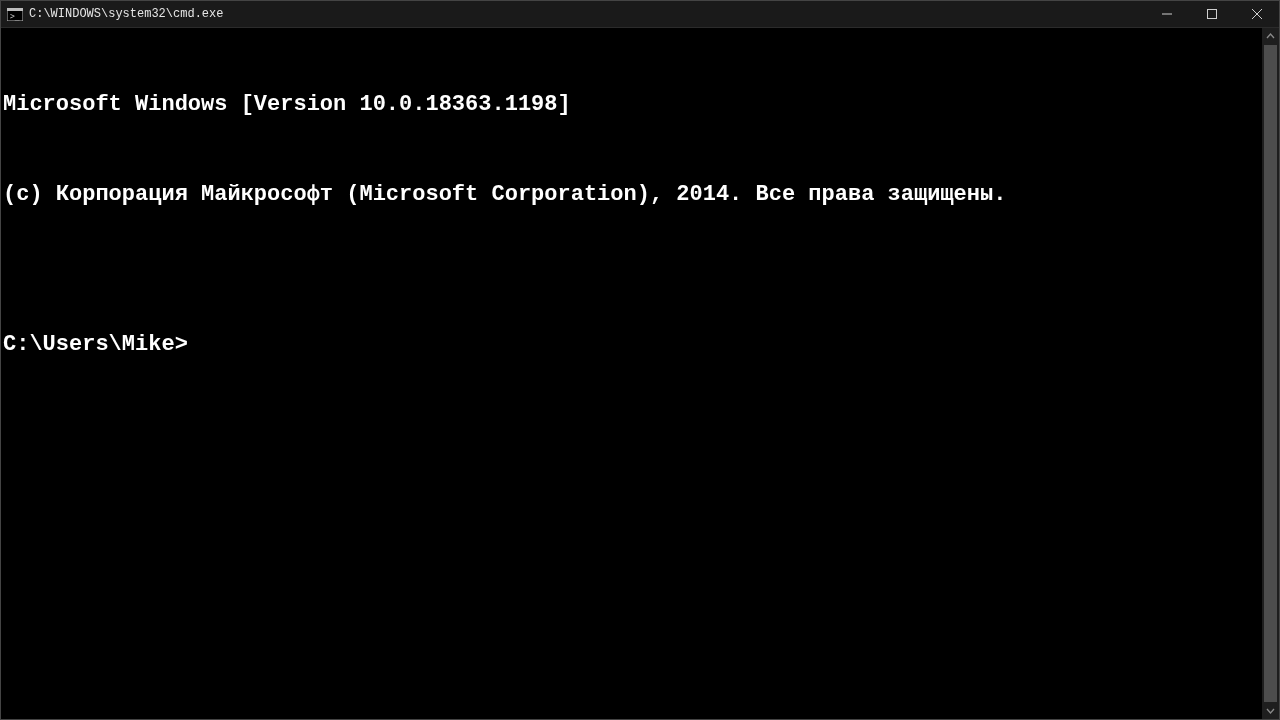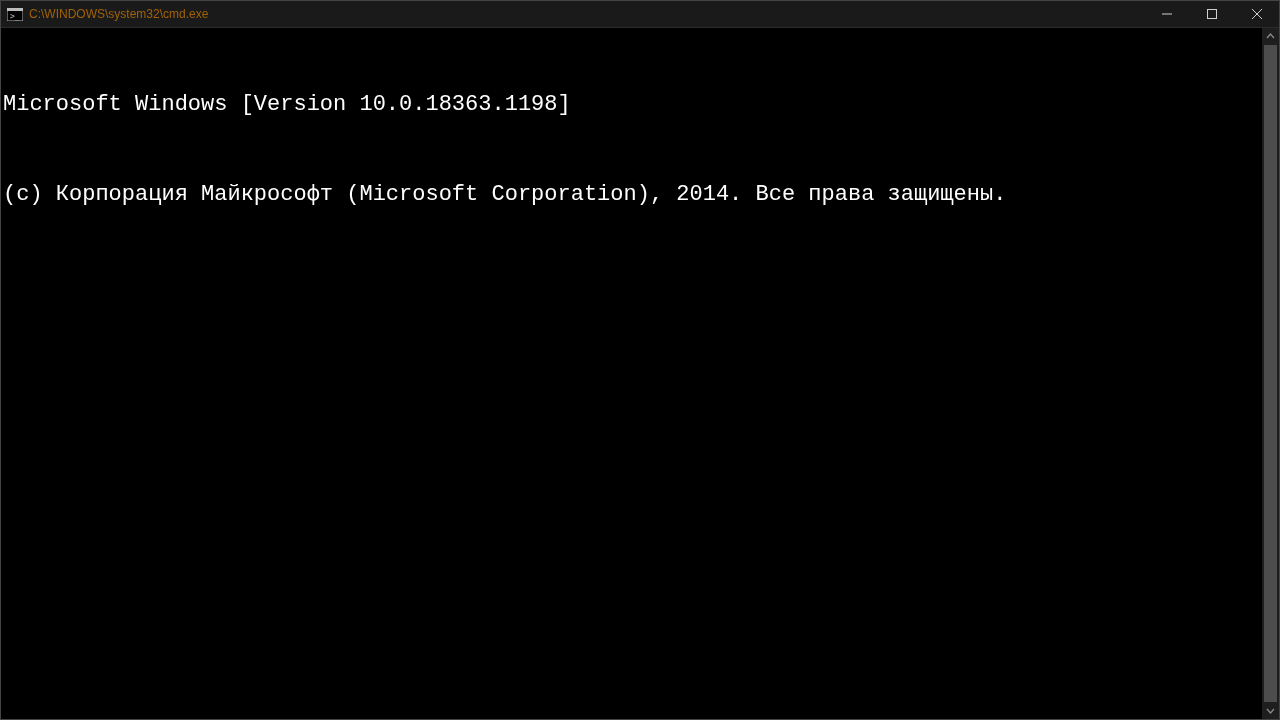--- a/index.html
+++ b/index.html
@@ -37,21 +37,22 @@
       margin: 0 6px 0 6px;
       display: inline-flex;
       align-items: center;
       justify-content: center;
     }
     .titlebar-icon svg {
       display: block;
     }
     .titlebar-title {
       flex: 0 0 auto;
-      color: #a16207;
+      color: #e5e5e5;
+      font-family: Liberation Mono, monospace;
     }
     .titlebar-spacer {
       flex: 1 1 auto;
     }
     .win-btn {
       width: 45px;
       height: 26px;
       display: flex;
       align-items: center;
       justify-content: center;
@@ -70,20 +71,21 @@
     .terminal {
       flex: 1 1 auto;
       background: #000;
       color: #ffffff;
       font-family: Consolas, "Courier New", monospace;
       font-size: 22px;
       line-height: 30px;
       padding: 2px 2px;
       white-space: pre;
       overflow: hidden;
+      font-weight: bold;
     }
     .terminal-line {
       white-space: pre;
     }
     .scrollbar {
       width: 17px;
       background: #1e1e1e;
       display: flex;
       flex-direction: column;
       align-items: center;
@@ -142,20 +144,21 @@
           <line x1="10" y1="0" x2="0" y2="10" stroke="currentColor" stroke-width="1"></line>
         </svg>
     </div>
   </div>
 
   <div class="body-row">
     <div class="terminal">
       <div class="terminal-line">Microsoft Windows [Version 10.0.18363.1198]</div>
       <div class="terminal-line">(c) Корпорация Майкрософт (Microsoft Corporation), 2014. Все права защищены.</div>
       <div class="terminal-line"></div>
+      <div class="terminal-line">C:\Users\Mike&gt;</div>
     </div>
 
     <div class="scrollbar">
       <div class="sb-arrow">
         <svg width="9" height="9" viewBox="0 0 9 9">
             <polyline points="1,6 4.5,2 8,6" fill="none" stroke="#8a8a8a" stroke-width="1.3"></polyline>
           </svg>
       </div>
       <div class="sb-track">
         <div class="sb-thumb"></div>

